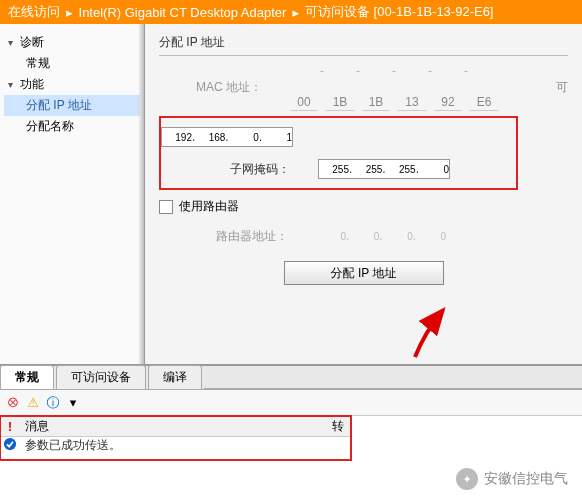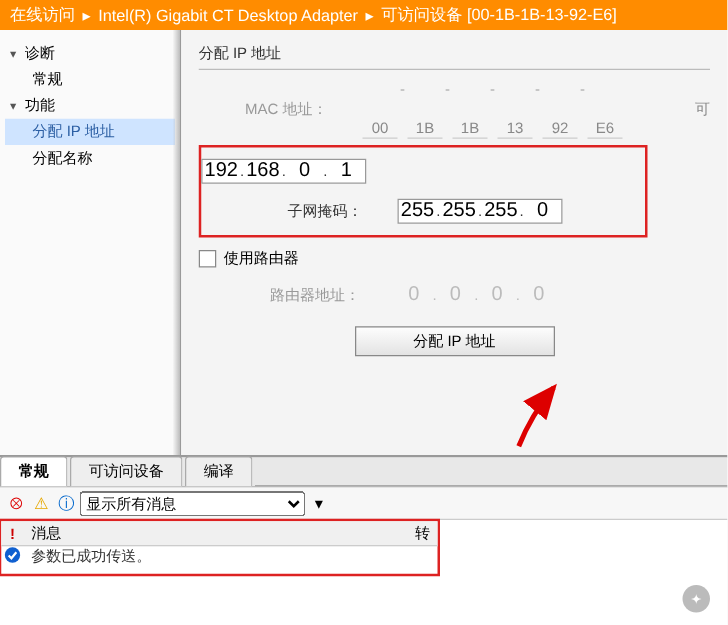--- a/index.html
+++ b/index.html
@@ -25,21 +25,21 @@
   .form-row { display: flex; align-items: center; margin-bottom: 10px; height: 22px; gap: 22px; }
   .form-label { width: 135px; text-align: right; padding-right: 6px; color: #333; }
   .form-label.muted { color: #999; }
   .mac-display { display: flex; gap: 2px; }
   .mac-part { width: 28px; text-align: center; color: #888; border-bottom: 1px solid #ccc; padding: 1px 0; margin-top: 30px; }
   .side-label { margin-left: 36px; color: #888; }
   
   .ip-group { border: 2px solid #d22; padding: 8px 10px 8px 0; margin: -4px 50px 8px 0; }
   .ip-input { display: flex; background: #fff; border: 1px solid #999; height: 20px; align-items: center; }
   .ip-input.disabled { background: transparent; border: none; }
-  .ip-oct { width: 30px; text-align: center; border: none; outline: none; font-size: 16px; background: transparent; }
+  .ip-oct { width: 30px; text-align: right; border: none; outline: none; font-size: 10px; background: transparent; }
   .ip-oct.muted { color: #bbb; }
   .ip-dot { color: #333; }
   .ip-dot.muted { color: #bbb; }
   
   .checkbox-row { display: flex; align-items: center; justify-content: flex-start; gap: 6px; margin: 4px 0 10px; padding-right: 80px; }
   .chk { width: 14px; height: 14px; border: 1px solid #888; background: #fff; }
   
   .assign-btn { display:block; margin: 14px auto 0; width: 160px; height: 24px; background: linear-gradient(#fdfdfd,#e3e3e3); border: 1px solid #888; cursor: pointer; font-size: 12px; position: relative; }
   
   .arrow-annot { position: absolute; top: 278px; left: 260px; pointer-events:none; }
@@ -182,23 +182,20 @@
   <div class="btab active">常规</div>
   <div class="btab">可访问设备</div>
   <div class="btab">编译</div>
   <div class="btab-spacer"></div>
 </div>
 
 <div class="msg-toolbar">
   <span class="tb-icon" style="color:#d00;">⮾</span>
   <span class="tb-icon" style="color:#e6a800;">⚠</span>
   <span class="tb-icon" style="color:#06c;">ⓘ</span>
-  <select class="tb-sel">
-    <option>显示所有消息</option>
-  </select>
   <span class="tb-icon">▾</span>
 </div>
 
 <div class="msg-box-highlight">
 <div class="msg-header">
   <div class="mh-ico">!</div>
   <div class="mh-msg">消息</div>
   <div class="mh-right">转</div>
 </div>
 <div class="msg-row">
@@ -207,13 +204,14 @@
           <circle cx="8" cy="8" r="7" fill="#1060d0"></circle>
           <path d="M4.5 8.5 L7 11 L11.5 5.5" stroke="#fff" stroke-width="2" fill="none"></path>
         </svg>
   </div>
   <div class="txt">参数已成功传送。</div>
 </div>
 </div>
 
 <div class="footer-wm">
   <span class="wm-icon">✦</span>
+  <span>安徽信控电气</span>
 </div>
 
 </body></html>

